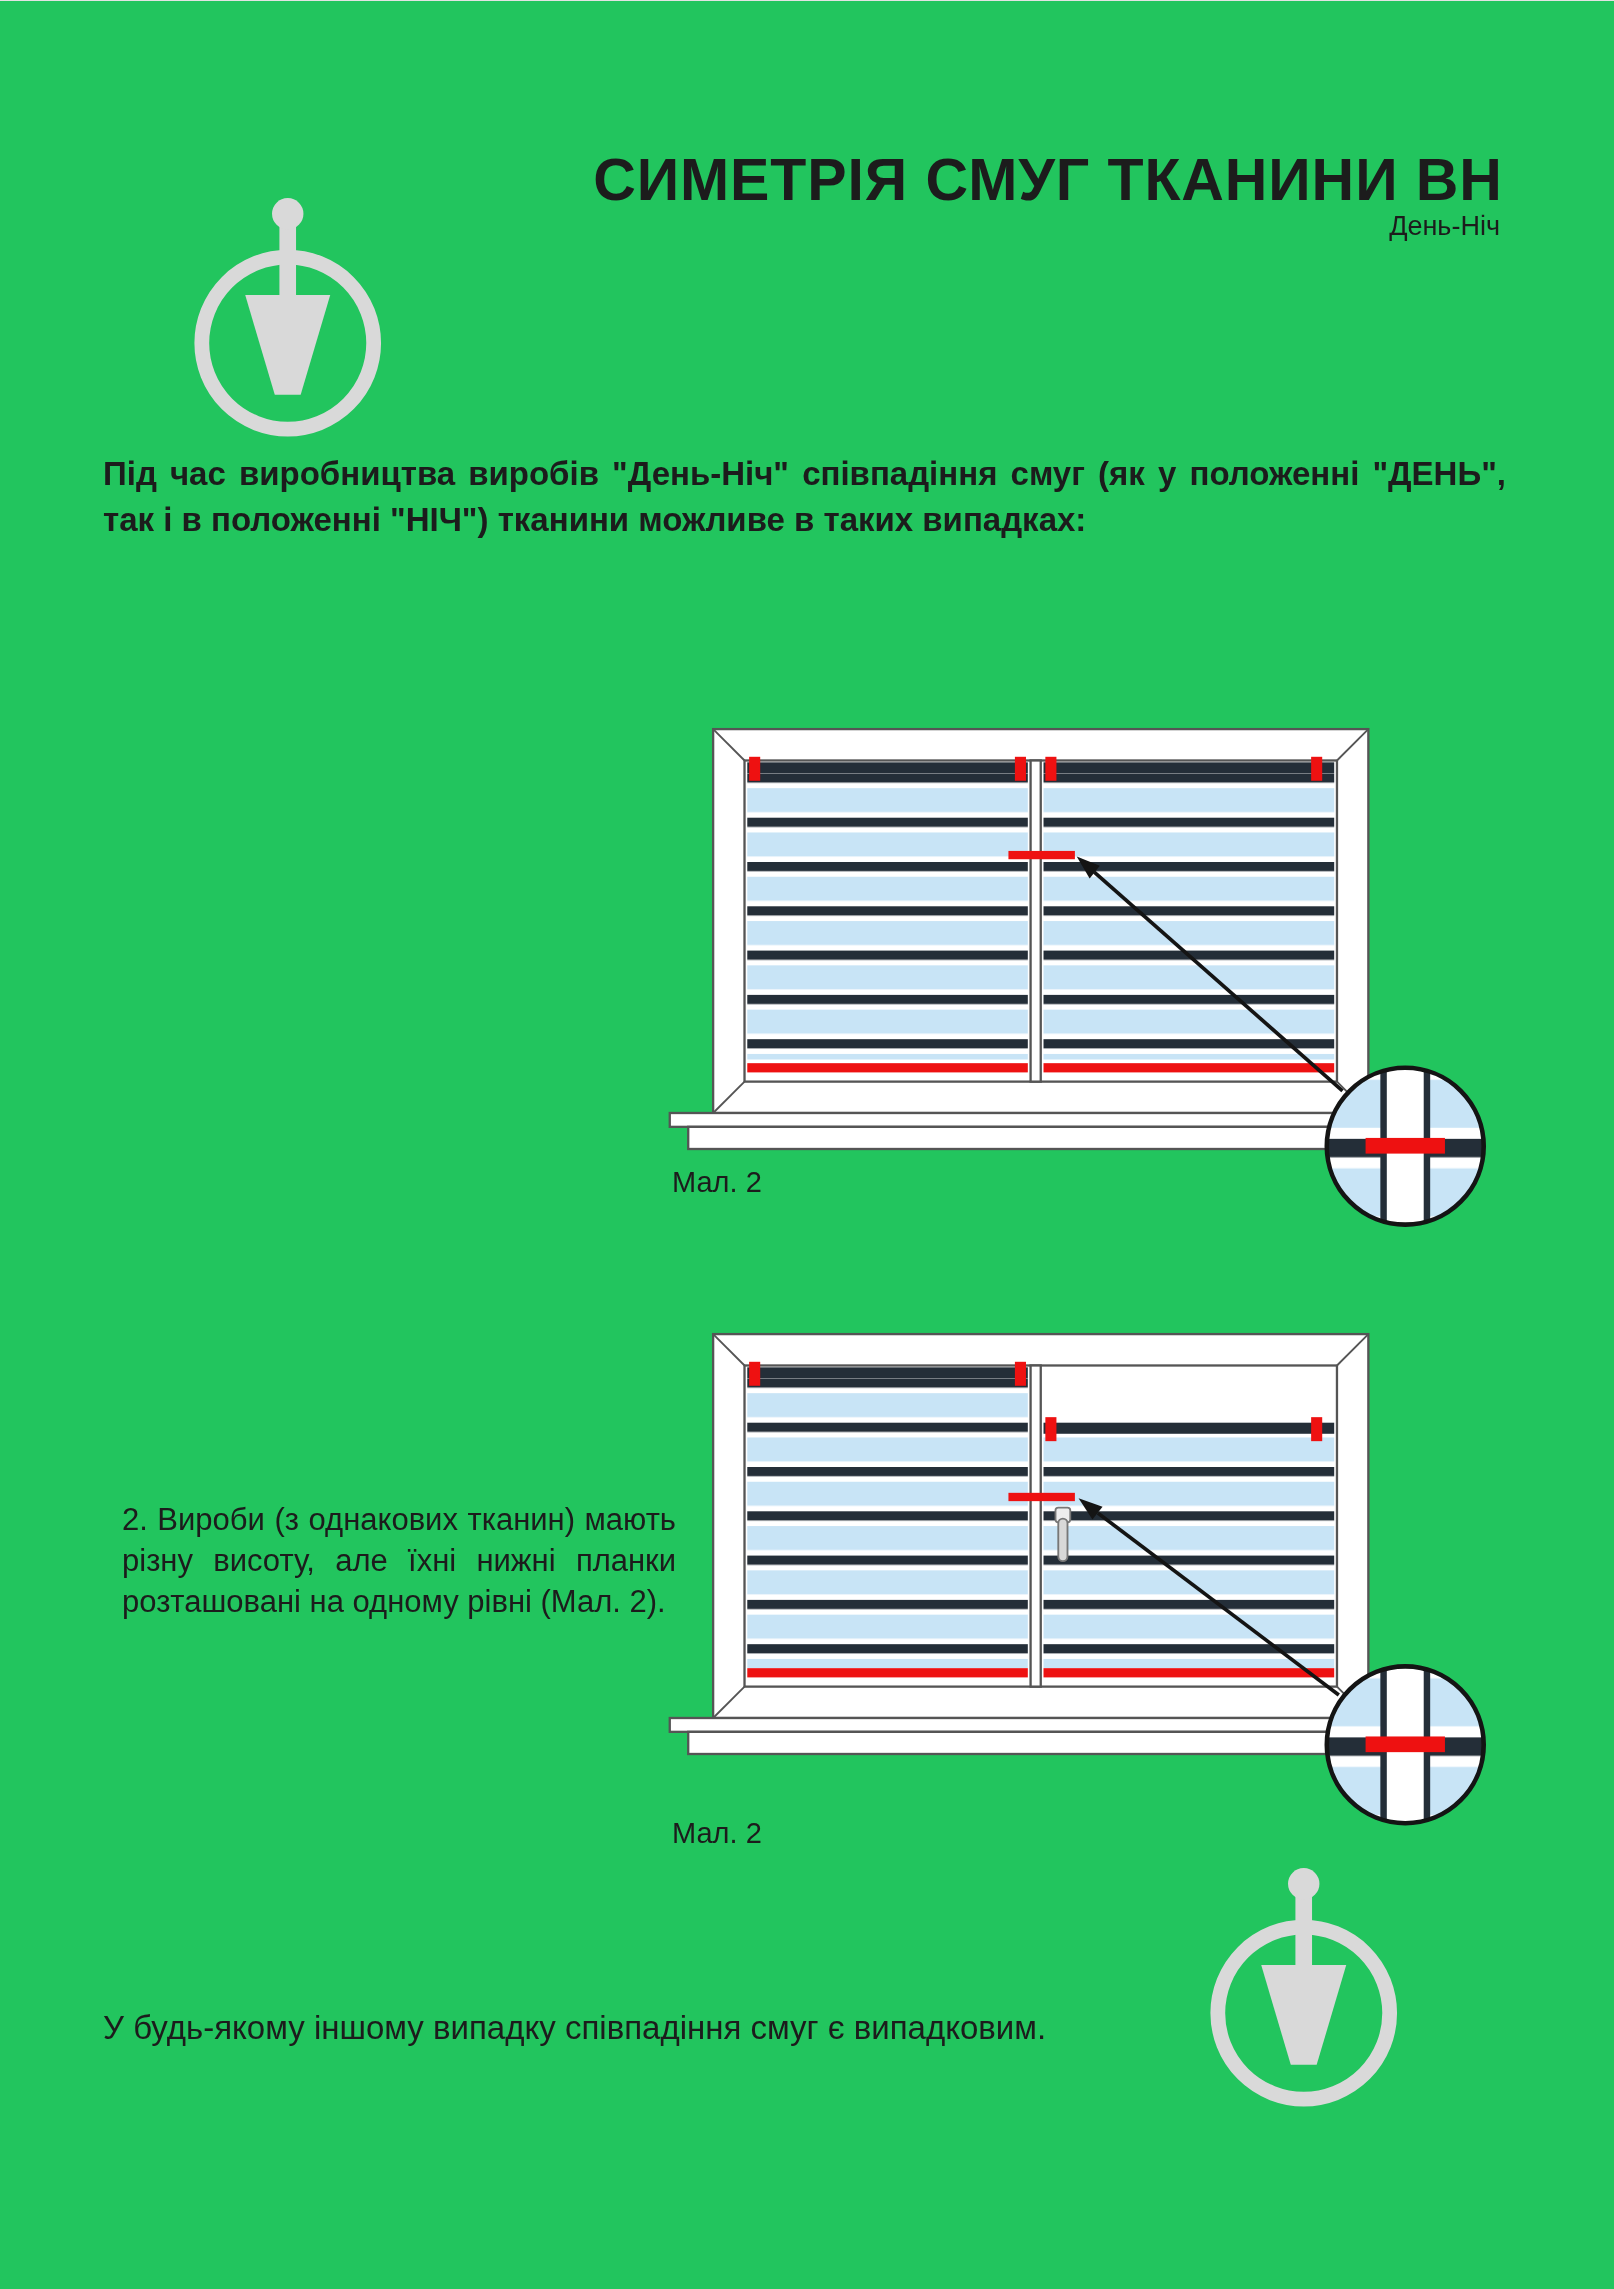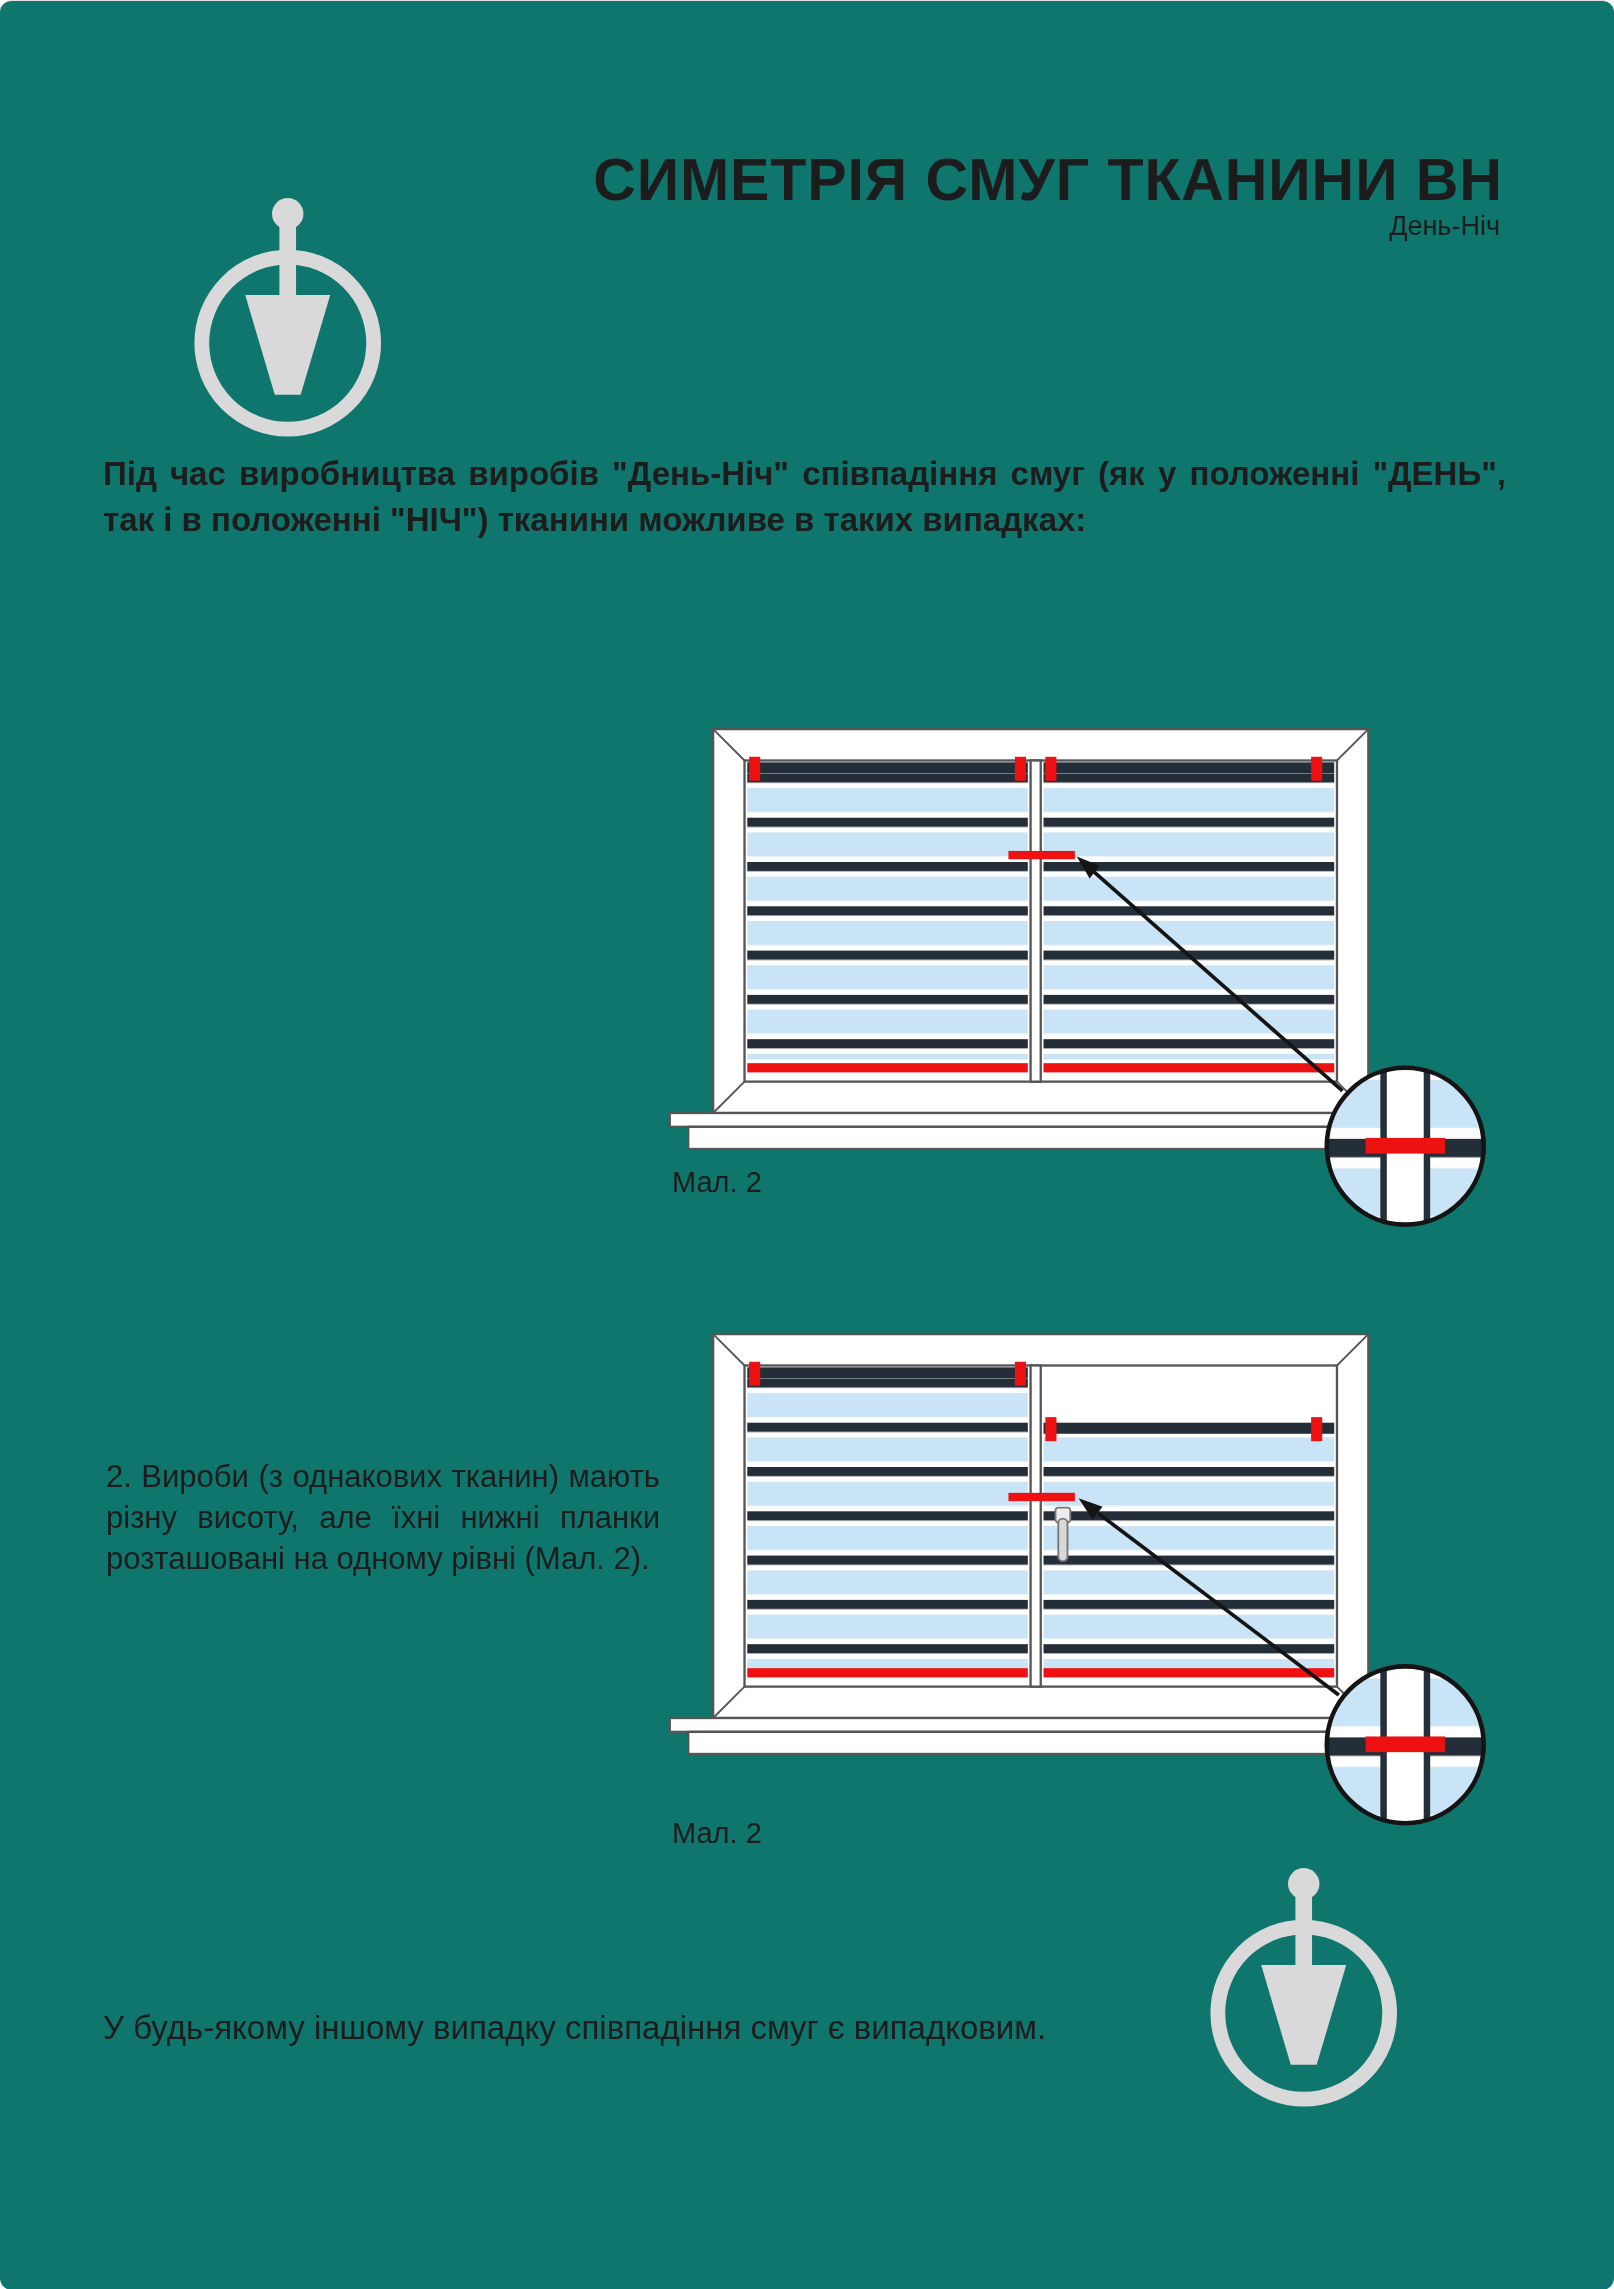--- a/index.html
+++ b/index.html
@@ -6,32 +6,32 @@
   body{width:1614px;height:2290px;position:relative;overflow:hidden;
        font-family:"Liberation Sans", sans-serif;color:var(--ink,#1c1c1c);}
   :root{
     --accent-red:#ee1111;
     --stripe-dark:#242e38;
     --stripe-light:#c8e4f6;
     --frame-outline:#555555;
     --watermark:#d9d9d9;
     --ink:#1c1c1c;
   }
-  .page{position:absolute;inset:0;background:#0f766e;border-top:1.8px solid #e3e3e3;border-radius:12px;}
+  .page{position:absolute;inset:0;background:#22c55e;border-top:1.8px solid #e3e3e3;}
   .abs{position:absolute;}
 
   .title{left:554px;top:107px;width:988px;text-align:center;
          font-size:59px;font-weight:bold;letter-spacing:0.9px;line-height:1.1;}
   .subtitle{right:114px;top:210px;font-size:27px;text-align:right;}
   .intro{left:103px;top:417px;width:1403px;font-size:33px;font-weight:bold;
          text-align:justify;line-height:1.4;}
   .item-text{left:106px;top:0;width:554px;font-size:31px;line-height:1.32;
              text-align:justify;}
   .item-1{top:799px;}
-  .item-2{top:1425px;}
+  .item-2{top:1468px;margin-left:16px;}
   .caption{font-size:29px;left:672px;}
   .caption-1{top:1165px;}
   .caption-2{top:1774px;margin-top:42px;}
   .footer-note{left:103px;top:1975px;width:1200px;font-size:33px;font-weight:normal;}
 
   .fig-svg{position:absolute;}
   .wm-svg{position:absolute;}
 
   
   .c-red{fill:var(--accent-red);}

